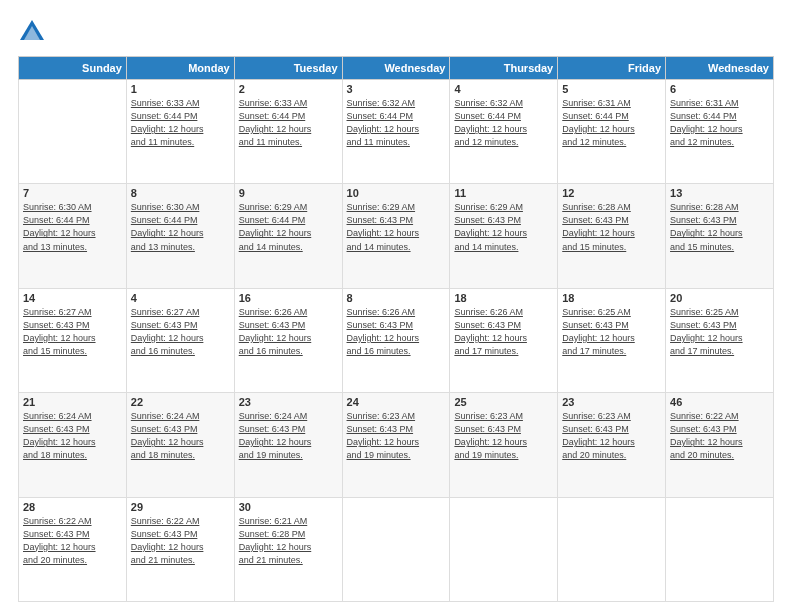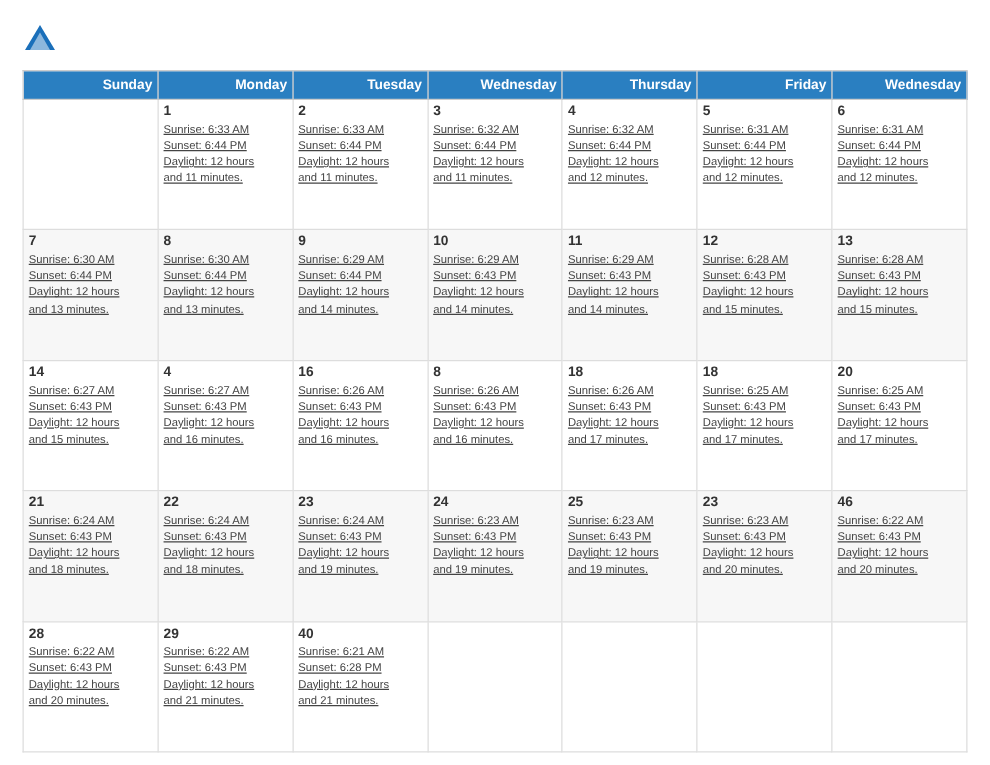--- a/index.html
+++ b/index.html
@@ -350,21 +350,21 @@
 and 20 minutes.</div>
           </td>
           <td>
             <span class="day-num">29</span>
             <div class="day-info" style="white-space: pre-line;">Sunrise: 6:22 AM
 Sunset: 6:43 PM
 Daylight: 12 hours
 and 21 minutes.</div>
           </td>
           <td>
-            <span class="day-num">40</span>
+            <span class="day-num">30</span>
             <div class="day-info" style="white-space: pre-line;">Sunrise: 6:21 AM
 Sunset: 6:28 PM
 Daylight: 12 hours
 and 21 minutes.</div>
           </td>
           <td class="empty-cell"></td>
           <td class="empty-cell"></td>
           <td class="empty-cell"></td>
           <td class="empty-cell"></td>
         </tr>

